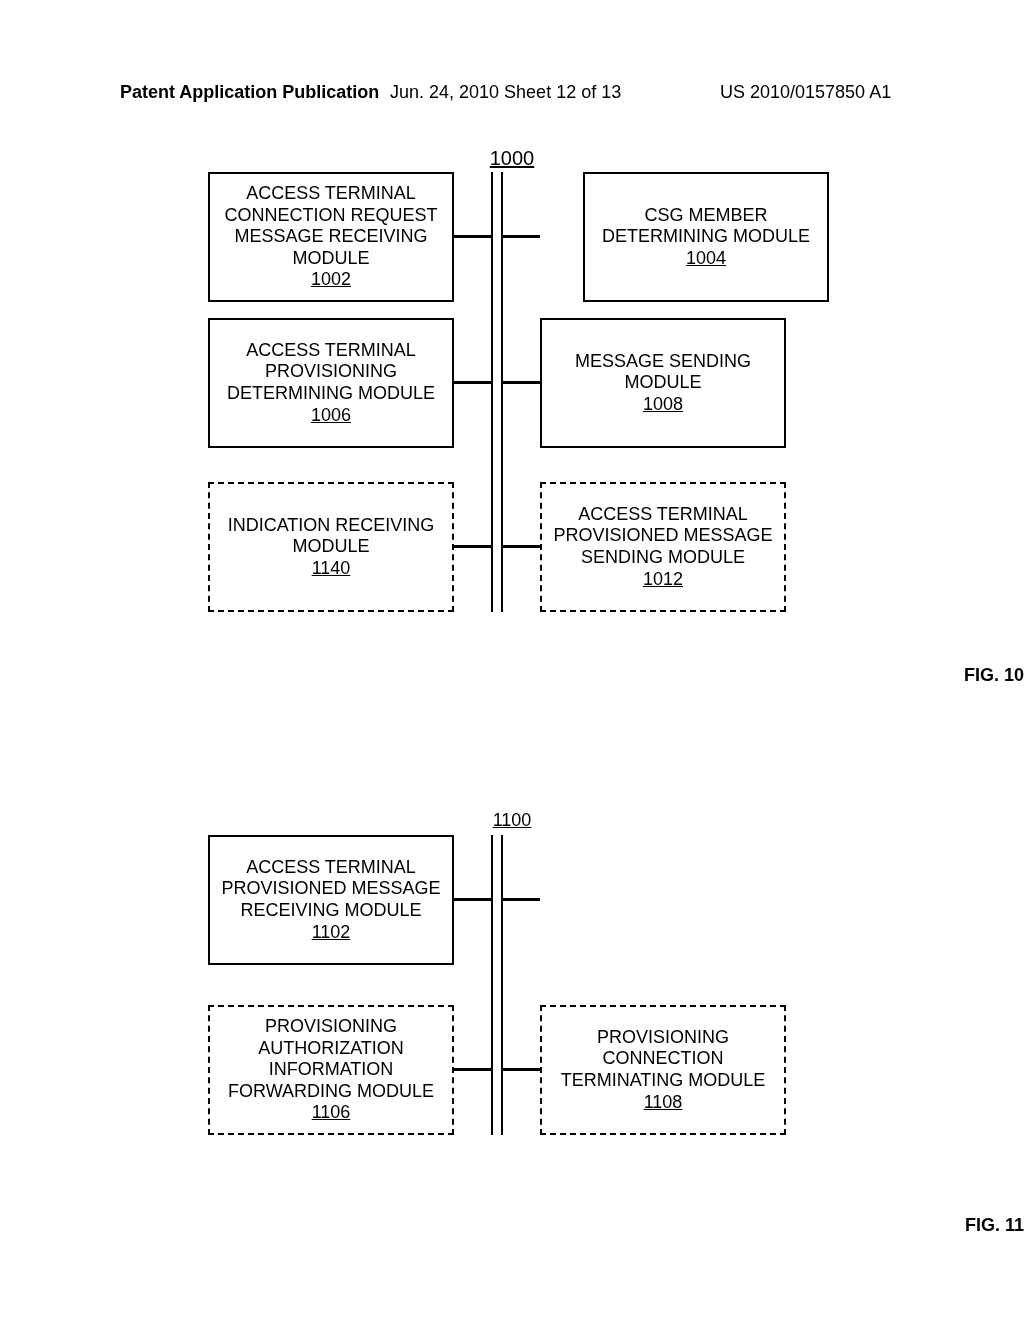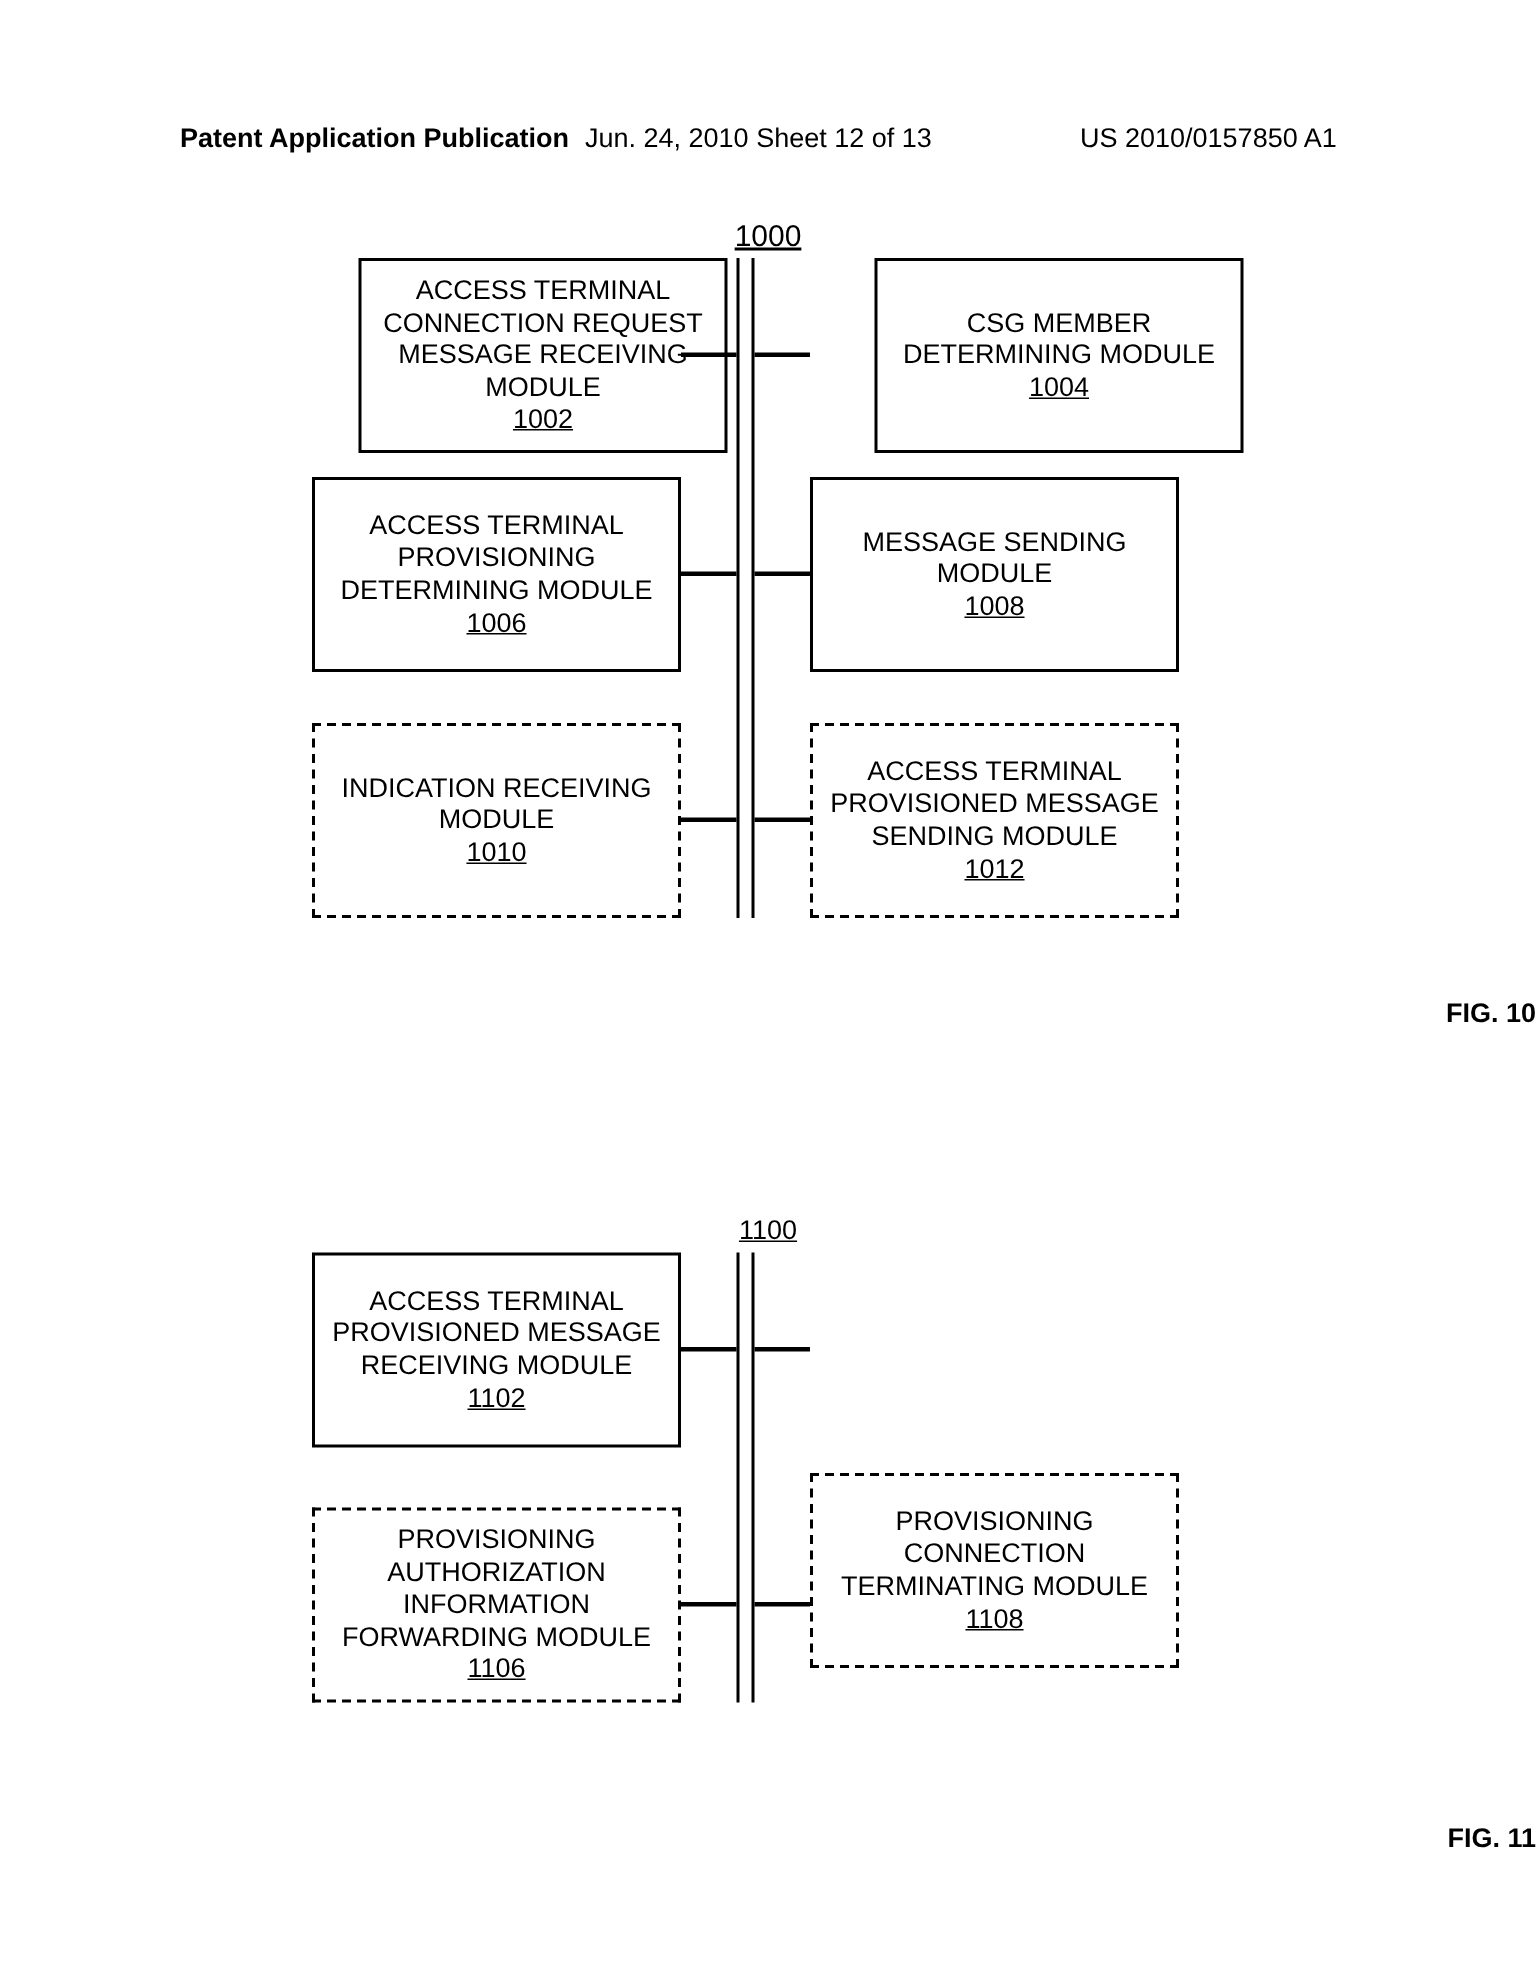--- a/index.html
+++ b/index.html
@@ -91,21 +91,21 @@
   <div class="hdr">
     <span class="left">Patent Application Publication</span>
     <span class="mid">Jun. 24, 2010  Sheet 12 of 13</span>
     <span class="right">US 2010/0157850 A1</span>
   </div>
 
   <div class="centerline u" style="top:147px; font-size:20px;">1000</div>
 
   <div class="vbus" style="left:491px; top:172px; height:440px;"></div>
 
-  <div class="blk solid" style="left:208px; top:172px; width:246px; height:130px;margin-left:31px;">
+  <div class="blk solid" style="left:208px; top:172px; width:246px; height:130px;">
     <div>ACCESS TERMINAL CONNECTION REQUEST MESSAGE RECEIVING MODULE</div>
     <div class="u">1002</div>
   </div>
   <div class="hstub" style="left:454px; top:235px; width:37px;"></div>
 
   <div class="blk solid" style="left:540px; top:172px; width:246px; height:130px;margin-left:43px;">
     <div>CSG MEMBER DETERMINING MODULE</div>
     <div class="u">1004</div>
   </div>
   <div class="hstub" style="left:503px; top:235px; width:37px;"></div>
@@ -117,21 +117,21 @@
   <div class="hstub" style="left:454px; top:381px; width:37px;"></div>
 
   <div class="blk solid" style="left:540px; top:318px; width:246px; height:130px;">
     <div>MESSAGE SENDING MODULE</div>
     <div class="u">1008</div>
   </div>
   <div class="hstub" style="left:503px; top:381px; width:37px;"></div>
 
   <div class="blk dashed" style="left:208px; top:482px; width:246px; height:130px;">
     <div>INDICATION RECEIVING MODULE</div>
-    <div class="u">1010</div>
+    <div class="u">1140</div>
   </div>
   <div class="hstub" style="left:454px; top:545px; width:37px;"></div>
 
   <div class="blk dashed" style="left:540px; top:482px; width:246px; height:130px;">
     <div>ACCESS TERMINAL PROVISIONED MESSAGE SENDING MODULE</div>
     <div class="u">1012</div>
   </div>
   <div class="hstub" style="left:503px; top:545px; width:37px;"></div>
 
   <div class="figcap" style="top:665px;">FIG. 10</div>
@@ -147,21 +147,21 @@
   <div class="hstub" style="left:454px; top:898px; width:37px;"></div>
 
   <div class="hstub" style="left:503px; top:898px; width:37px;"></div>
 
   <div class="blk dashed" style="left:208px; top:1005px; width:246px; height:130px;">
     <div>PROVISIONING AUTHORIZATION INFORMATION FORWARDING MODULE</div>
     <div class="u">1106</div>
   </div>
   <div class="hstub" style="left:454px; top:1068px; width:37px;"></div>
 
-  <div class="blk dashed" style="left:540px; top:982px; width:246px; height:130px;">
+  <div class="blk dashed" style="left:540px; top:1005px; width:246px; height:130px;">
     <div>PROVISIONING CONNECTION TERMINATING MODULE</div>
     <div class="u">1108</div>
   </div>
   <div class="hstub" style="left:503px; top:1068px; width:37px;"></div>
 
   <div class="figcap" style="top:1215px;">FIG. 11</div>
 
 </div>
 
 </body></html>

